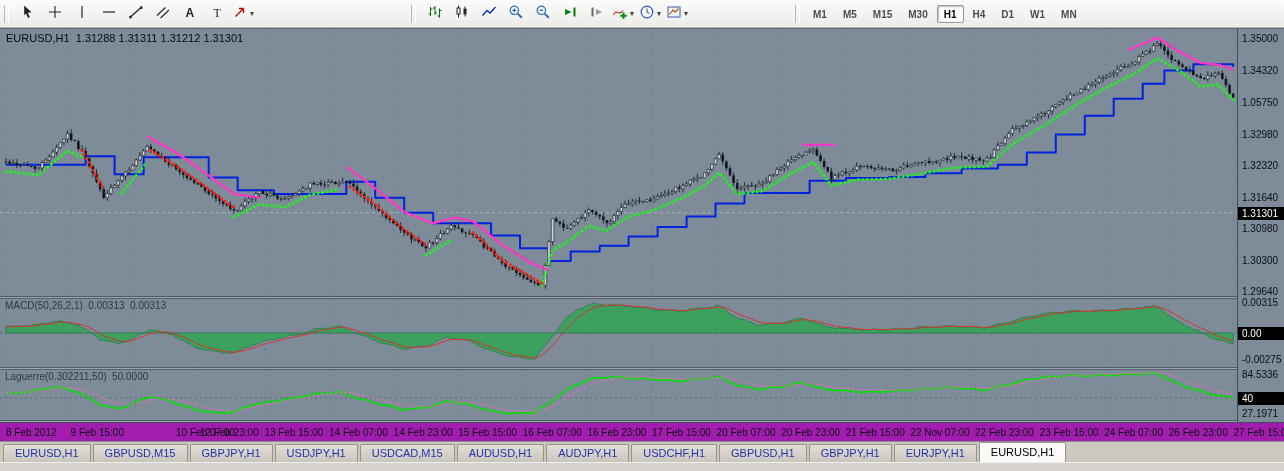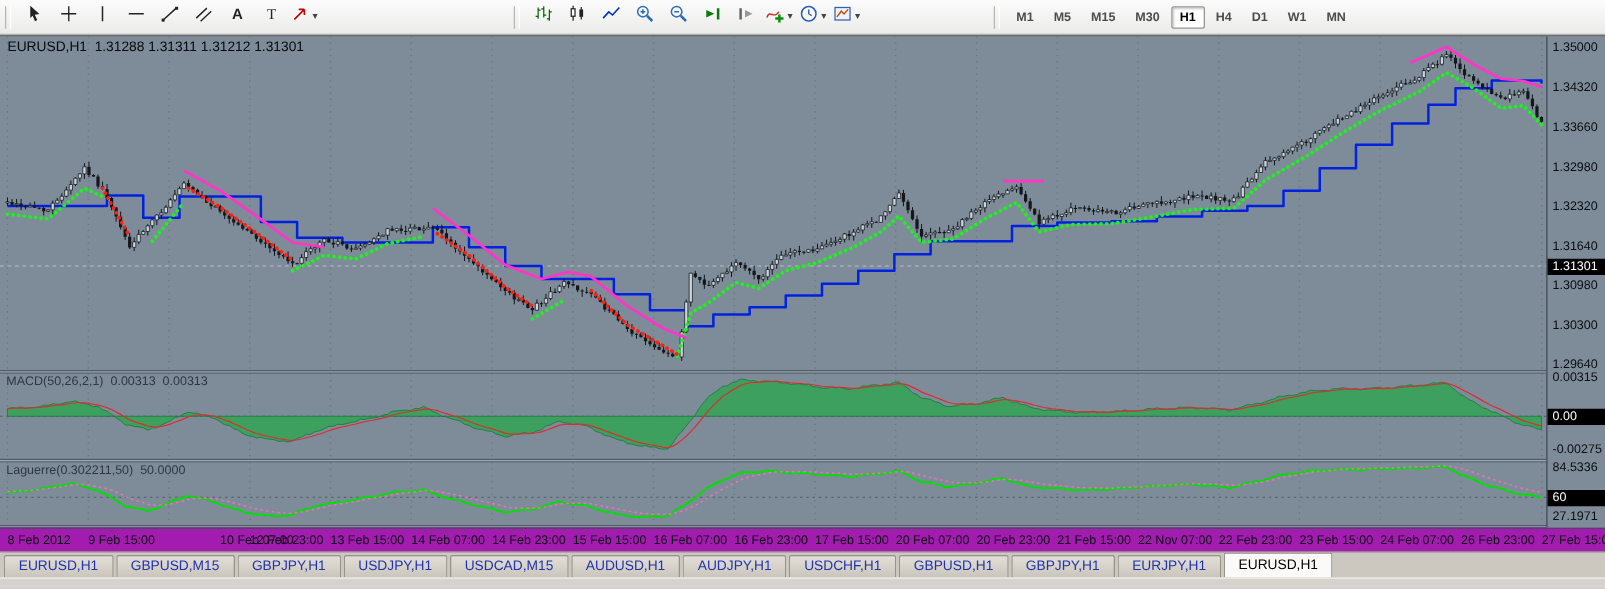--- a/index.html
+++ b/index.html
@@ -300,34 +300,34 @@
       <div class="time-label" style="left: 910.4px;">22 Nov 07:00</div>
       <div class="time-label" style="left: 975px;">22 Feb 23:00</div>
       <div class="time-label" style="left: 1039.6px;">23 Feb 15:00</div>
       <div class="time-label" style="left: 1104.2px;">24 Feb 07:00</div>
       <div class="time-label" style="left: 1168.8px;">26 Feb 23:00</div>
       <div class="time-label" style="left: 1233.4px;">27 Feb 15:00</div>
     </div>
   <div id="price-axis">
       <div class="axis-label" style="top: 4.4263px;">1.35000</div>
       <div class="axis-label" style="top: 36.4757px;">1.34320</div>
-      <div class="axis-label" style="top: 67.5825px;">1.33660</div>
+      <div class="axis-label" style="top: 67.5825px;">1.05750</div>
       <div class="axis-label" style="top: 99.632px;">1.32980</div>
       <div class="axis-label" style="top: 130.739px;">1.32320</div>
       <div class="axis-label" style="top: 162.788px;">1.31640</div>
       <div class="axis-label" style="top: 193.895px;">1.30980</div>
       <div class="axis-label" style="top: 225.944px;">1.30300</div>
       <div class="axis-label" style="top: 257.051px;">1.29640</div>
       <div class="price-box" style="top: 177.766px;">1.31301</div>
       <div class="axis-label" style="top: 267.5px; text-align: right;">0.00315</div>
       <div class="axis-label" style="top: 324.5px;">-0.00275</div>
       <div class="price-box" style="top: 298px;">0.00</div>
       <div class="axis-label" style="top: 339.796px;">84.5336</div>
       <div class="axis-label" style="top: 378.613px;">27.1971</div>
-      <div class="price-box" style="top: 362.778px;">60</div>
+      <div class="price-box" style="top: 362.778px;">40</div>
     </div>
 </div>
 
 <div id="tabs-bar">
     <div class="tab">EURUSD,H1</div>
     <div class="tab">GBPUSD,M15</div>
     <div class="tab">GBPJPY,H1</div>
     <div class="tab">USDJPY,H1</div>
     <div class="tab">USDCAD,M15</div>
     <div class="tab">AUDUSD,H1</div>

